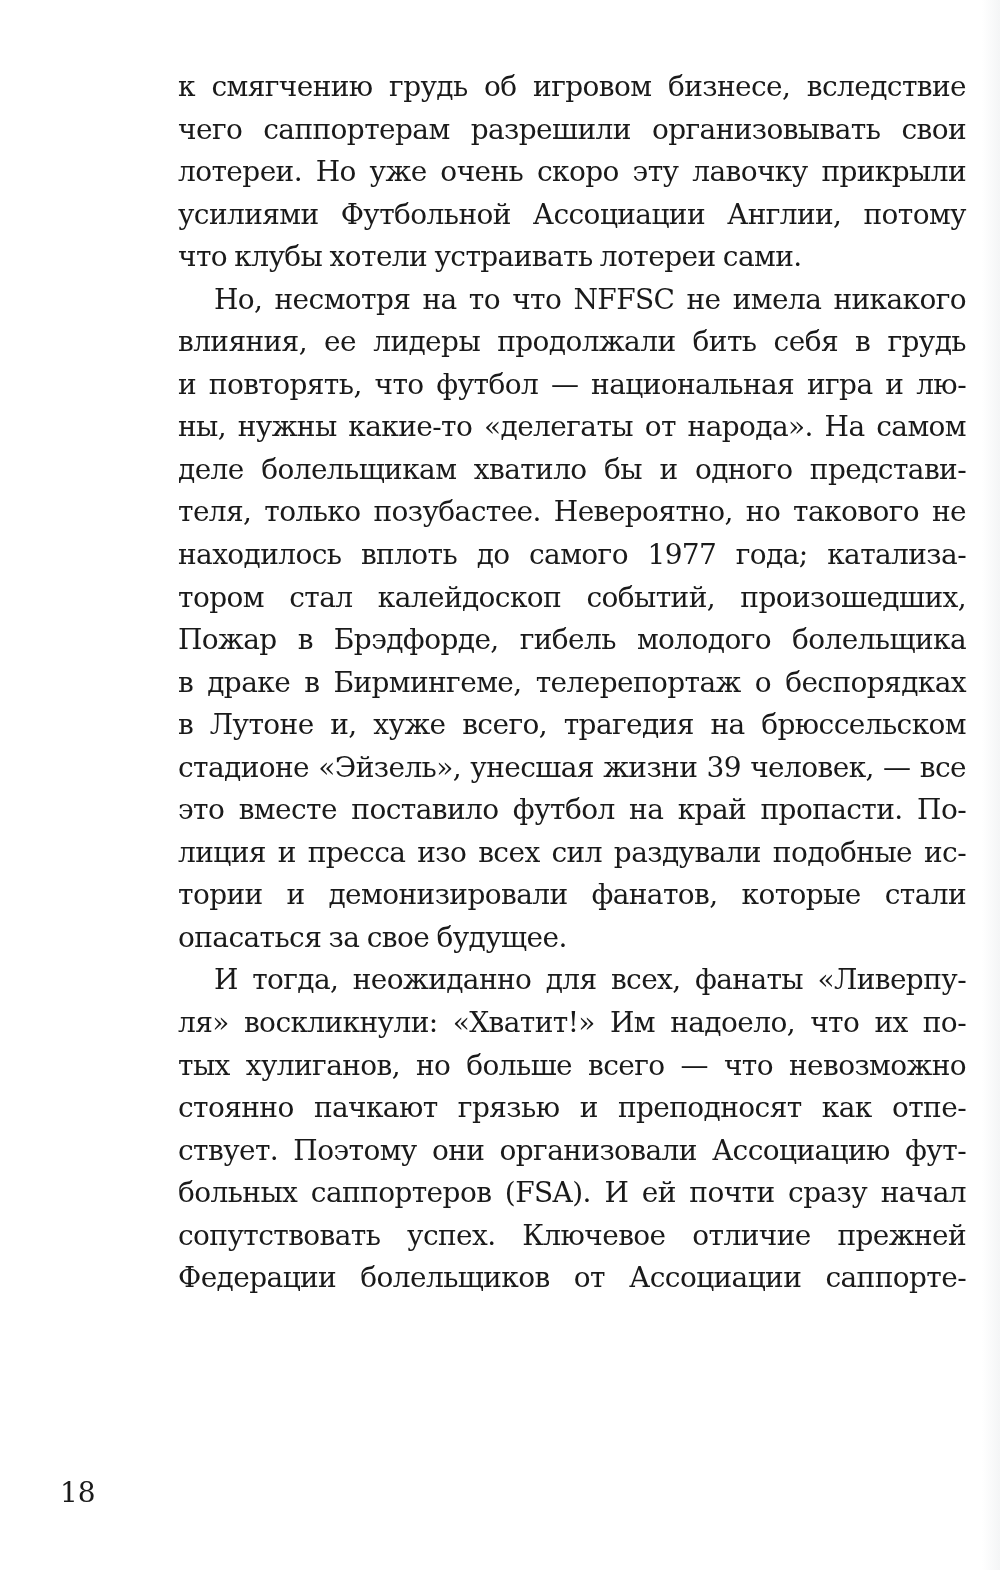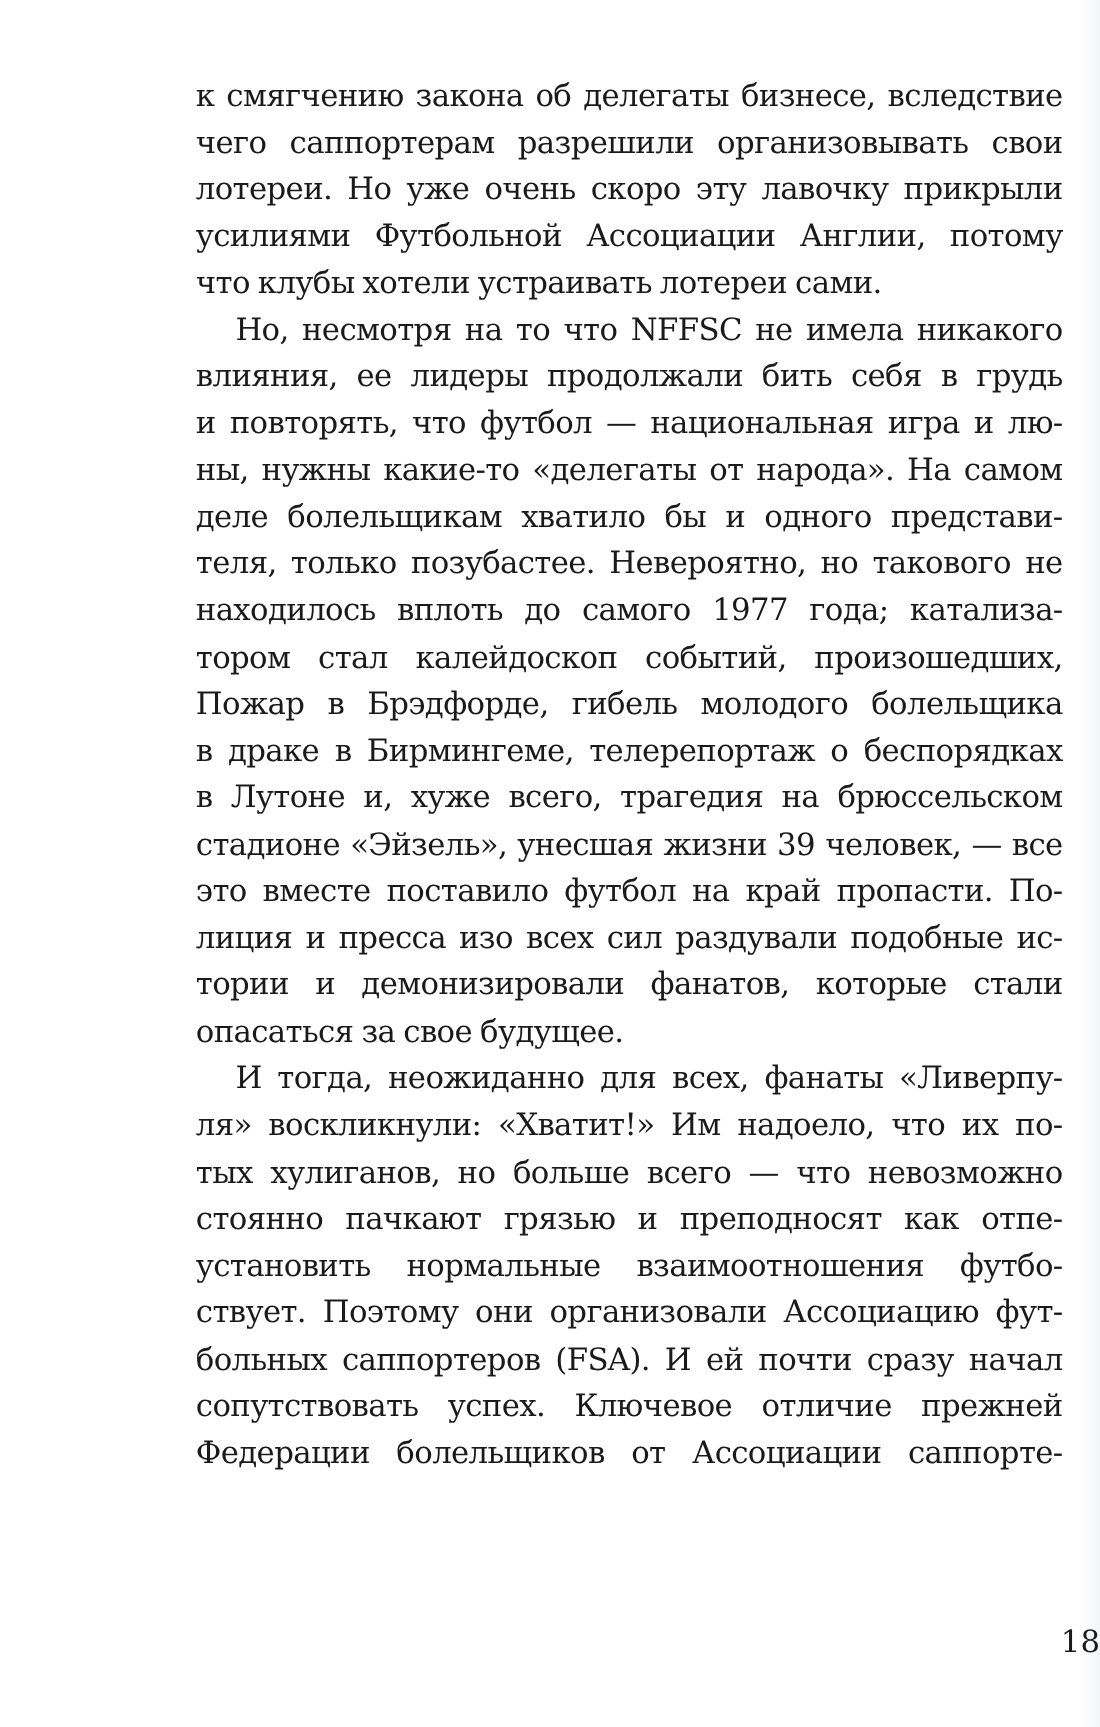--- a/index.html
+++ b/index.html
@@ -51,38 +51,38 @@
       text-align-last: left;
     }
     .line.indent {
       padding-left: 36px;
     }
     .page-number {
       position: absolute;
       left: 0;
       width: 1000px;
       top: 1476px;
-      text-align: right;
+      text-align: left;
       font-family: "DejaVu Serif", "Liberation Serif", serif;
       font-size: 28px;
       color: #1a1a1a;
       padding-left: 60px;
       box-sizing: border-box;
     }
   </style>
 </head>
 <body>
 
 <div class="page">
   <div class="edge-shade"></div>
 
   <div class="text-block">
 
     <div>
-      <span class="line">к смягчению закона об делегаты бизнесе, вследствие</span>
+      <span class="line">к смягчению грудь об игровом бизнесе, вследствие</span>
       <span class="line">чего саппортерам разрешили организовывать свои</span>
       <span class="line">лотереи. Но уже очень скоро эту лавочку прикрыли</span>
       <span class="line">усилиями Футбольной Ассоциации Англии, потому</span>
       <span class="line last">что клубы хотели устраивать лотереи сами.</span>
     </div>
 
     <div>
       <span class="line indent">Но, несмотря на то что NFFSC не имела никакого</span>
       <span class="line">влияния, ее лидеры продолжали бить себя в грудь</span>
       <span class="line">и повторять, что футбол — национальная игра и лю-</span>
@@ -99,21 +99,20 @@
       <span class="line">лиция и пресса изо всех сил раздували подобные ис-</span>
       <span class="line">тории и демонизировали фанатов, которые стали</span>
       <span class="line last">опасаться за свое будущее.</span>
     </div>
 
     <div>
       <span class="line indent">И тогда, неожиданно для всех, фанаты «Ливерпу-</span>
       <span class="line">ля» воскликнули: «Хватит!» Им надоело, что их по-</span>
       <span class="line">тых хулиганов, но больше всего — что невозможно</span>
       <span class="line">стоянно пачкают грязью и преподносят как отпе-</span>
-      <span class="line">установить нормальные взаимоотношения футбо-</span>
       <span class="line">ствует. Поэтому они организовали Ассоциацию фут-</span>
       <span class="line">больных саппортеров (FSA). И ей почти сразу начал</span>
       <span class="line">сопутствовать успех. Ключевое отличие прежней</span>
       <span class="line">Федерации болельщиков от Ассоциации саппорте-</span>
     </div>
   </div>
 
   <div class="page-number">18</div>
 </div>
 

